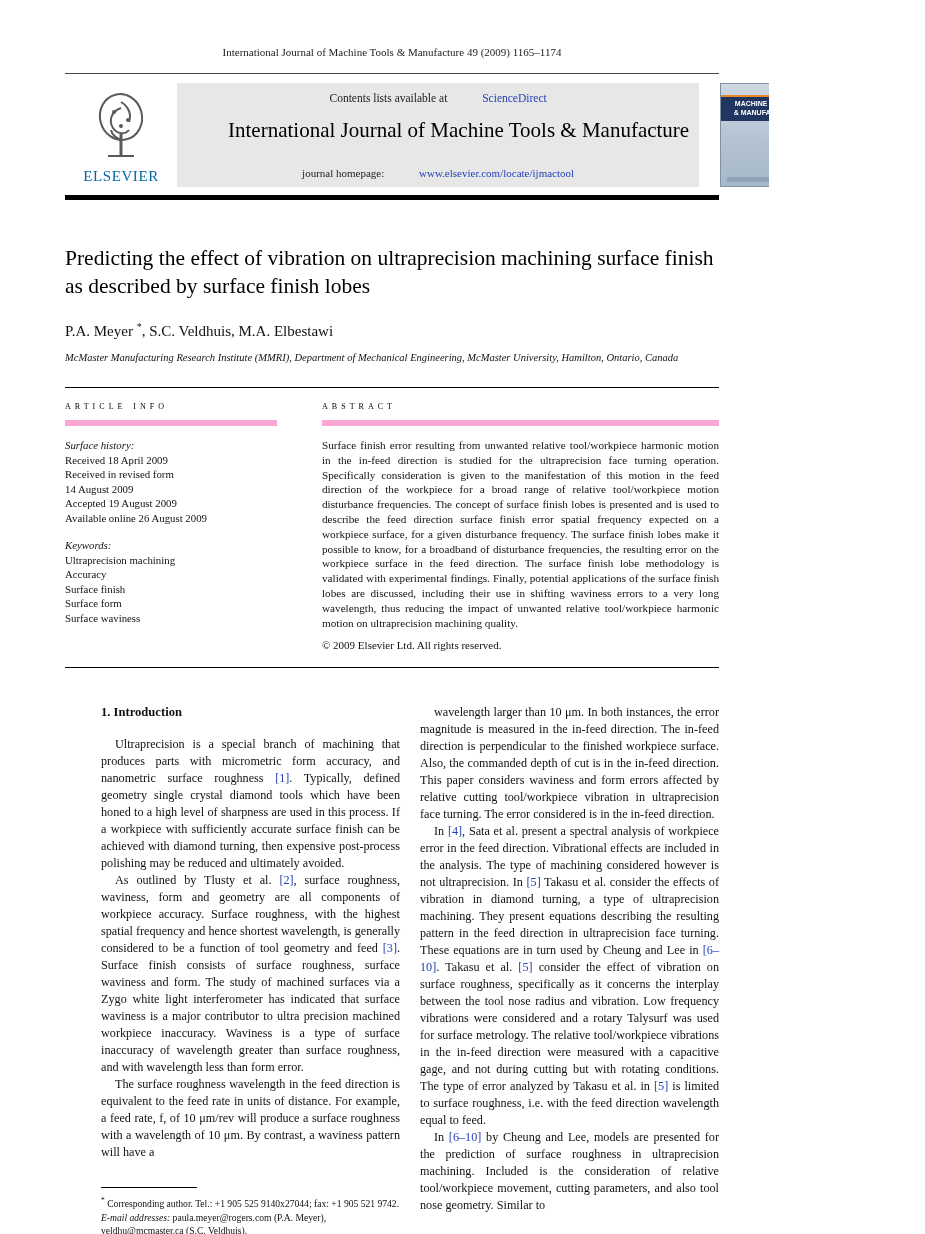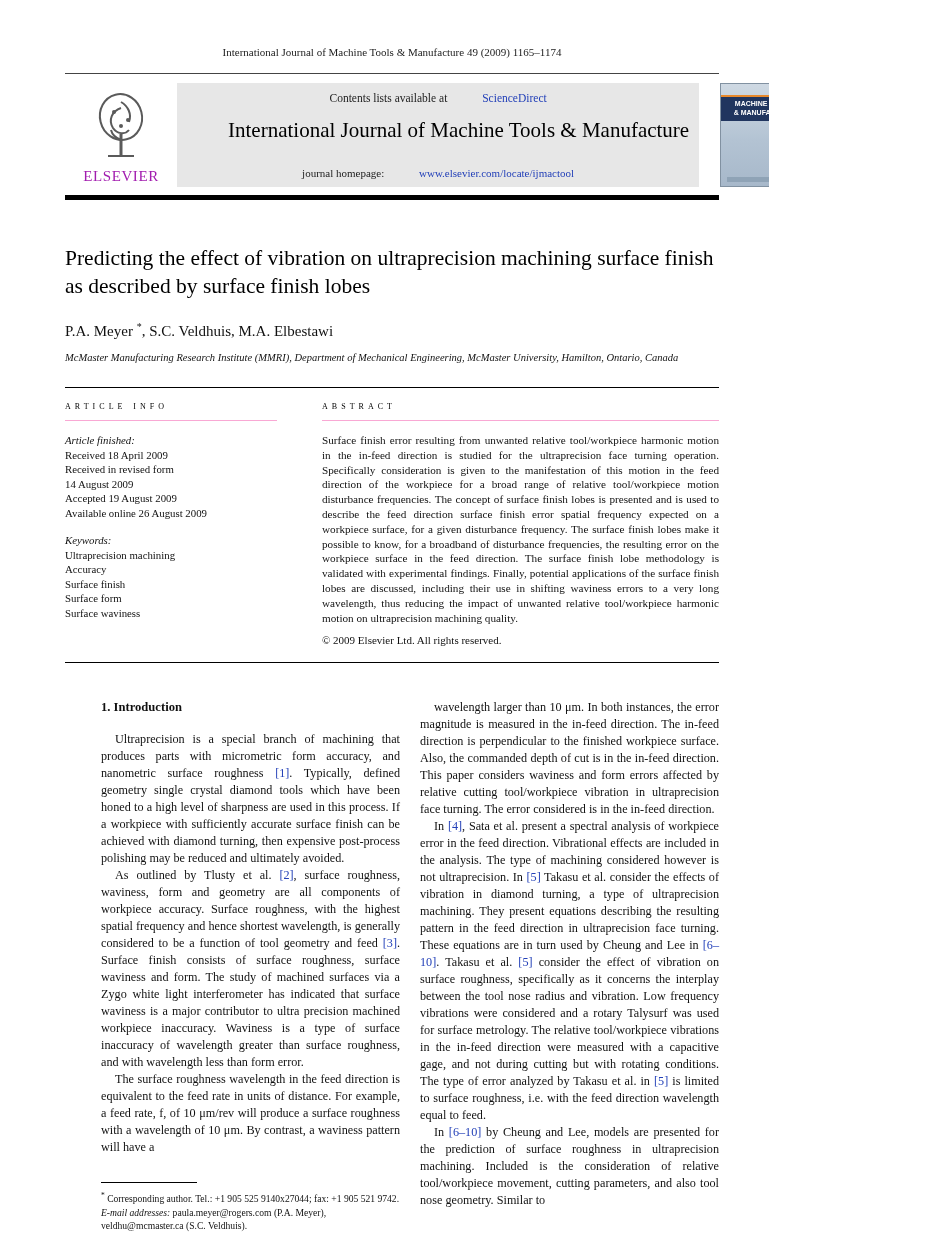--- a/index.html
+++ b/index.html
@@ -23,21 +23,21 @@
   .head-rule { border-top: 1px solid #444; }
 
   
   .masthead { display: flex; margin-top: 9px; height: 104px; }
   .logo-box {
     width: 112px; flex: none;
     display: flex; flex-direction: column; align-items: center; justify-content: flex-end;
     padding-bottom: 2px;
   }
   .elsevier-wordmark {
-    color: #a21caf; font-size: 15px; letter-spacing: 0.6px; margin-top: 2px;
+    color: #0369a1; font-size: 15px; letter-spacing: 0.6px; margin-top: 2px;
   }
   .mast-center {
     flex: 1; background: #e7e7e7;
     display: flex; flex-direction: column; align-items: center; justify-content: space-between;
     padding: 9px 10px 8px 10px; box-sizing: border-box;
   }
   .contents-line { font-size: 11.5px; color: #222; }
   .journal-title-big { font-size: 21px; color: #000; white-space: nowrap; margin-left: 41px; }
   .homepage-line { font-size: 11px; color: #222; margin-top: 10px; }
   .link { color: #2340b8; text-decoration: none; cursor: pointer; padding-left: 32px; }
@@ -69,21 +69,21 @@
   
   .info-abstract {
     margin-top: 24px;
     border-top: 1px solid #000; border-bottom: 1px solid #000;
     display: flex;
   }
   .info-col { width: 212px; flex: none; padding: 11px 0 18px 0; }
   .abs-col { flex: 1; margin-left: 45px; padding: 11px 0 16px 0; }
   .col-head {
     font-size: 11.5px; font-variant: small-caps; letter-spacing: 0.35em;
-    padding-bottom: 9px; border-bottom: 1px solid #f9a8d4; margin-bottom: 12px;
+    padding-bottom: 9px; border-bottom: 6px solid #f9a8d4; margin-bottom: 12px;
     color: #000;
   }
   .info-text { font-size: 10.8px; line-height: 14.5px; }
   .ital { font-style: italic; }
   .kw-block { margin-top: 13px; }
   .abs-text { font-size: 11.2px; line-height: 14.8px; text-align: justify; }
   .abs-copyright { text-align: left; font-size: 11px; margin-top: 9px; }
 
   
   .body-cols { display: flex; gap: 20px; margin-top: 36px; margin-left: 36px; }
@@ -153,21 +153,21 @@
 
   <h1 class="article-title" style="font-weight: normal;">Predicting the effect of vibration on ultraprecision machining surface finish as described by surface finish lobes</h1>
 
   <div class="authors">P.A. Meyer <sup class="star">*</sup>, S.C. Veldhuis, M.A. Elbestawi</div>
   <div class="affiliation">McMaster Manufacturing Research Institute (MMRI), Department of Mechanical Engineering, McMaster University, Hamilton, Ontario, Canada</div>
 
   <div class="info-abstract">
     <div class="info-col">
       <div class="col-head">article info</div>
       <div class="info-text">
-        <div class="ital">Article finished:</div>
+        <div class="ital">Surface history:</div>
         <div>Received 18 April 2009</div>
         <div>Received in revised form</div>
         <div>14 August 2009</div>
         <div>Accepted 19 August 2009</div>
         <div>Available online 26 August 2009</div>
         <div class="kw-block">
           <div class="ital">Keywords:</div>
           <div>Ultraprecision machining</div>
           <div>Accuracy</div>
           <div>Surface finish</div>

